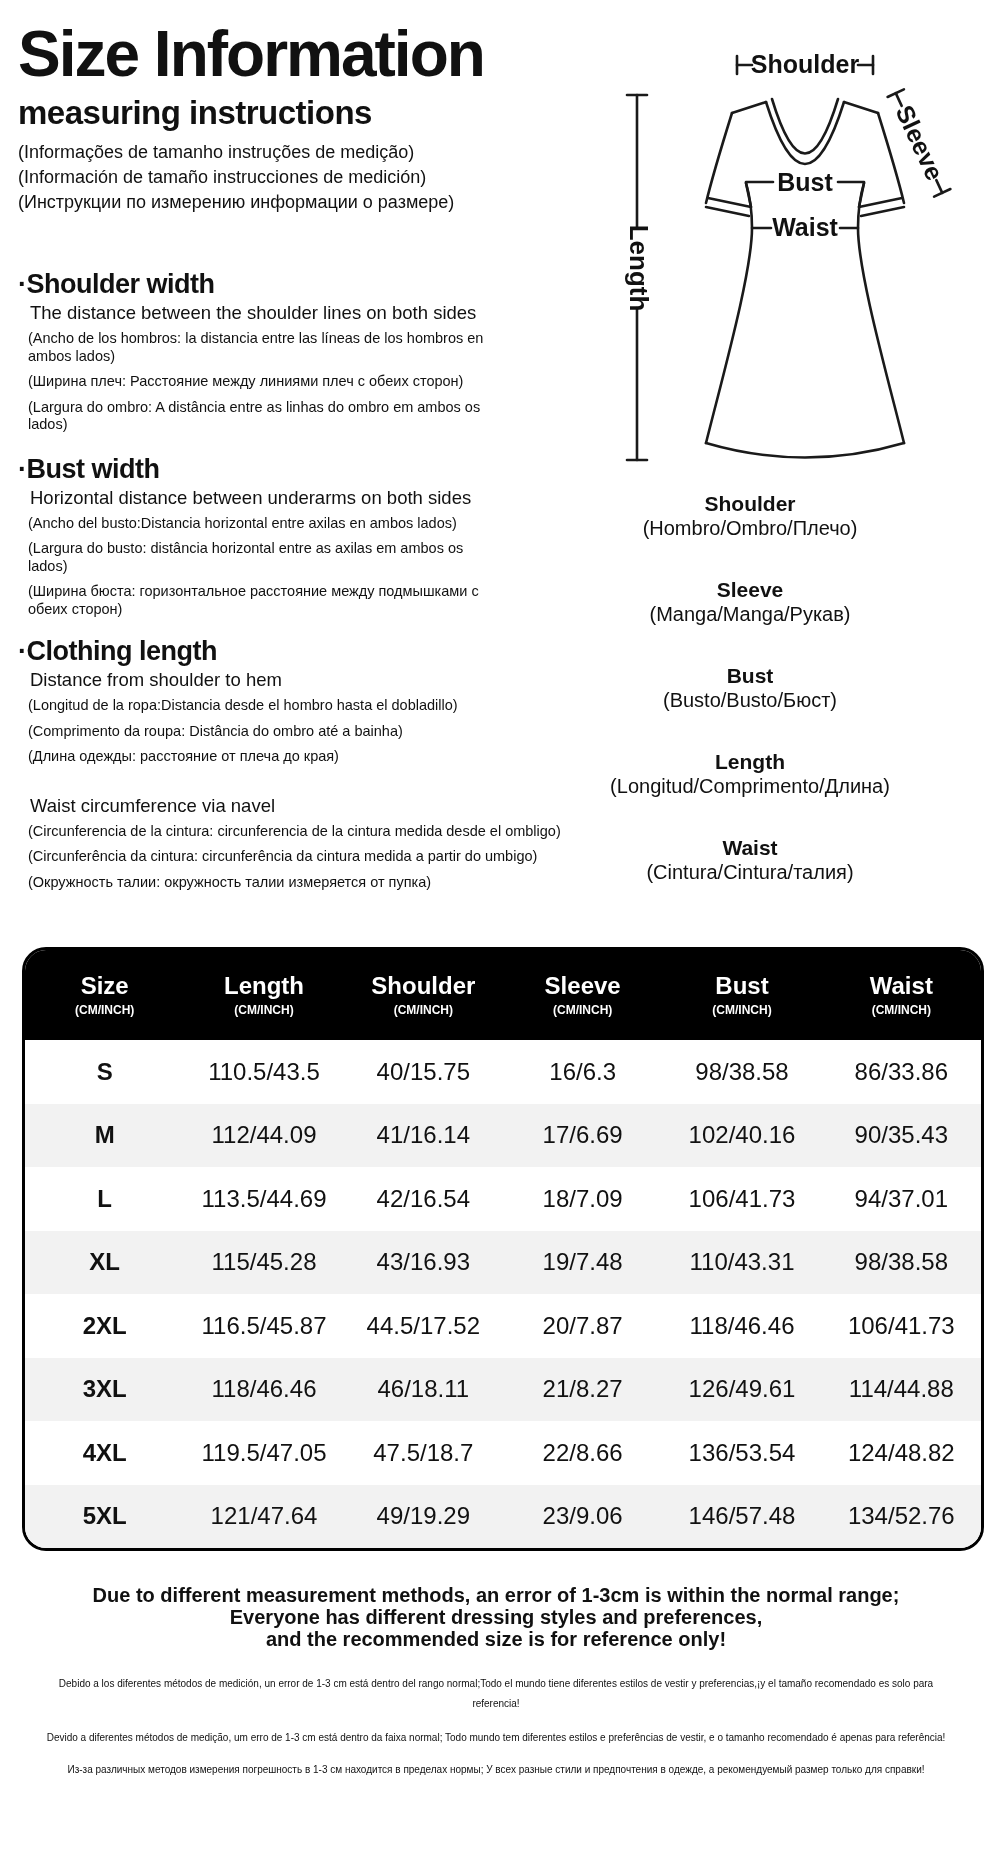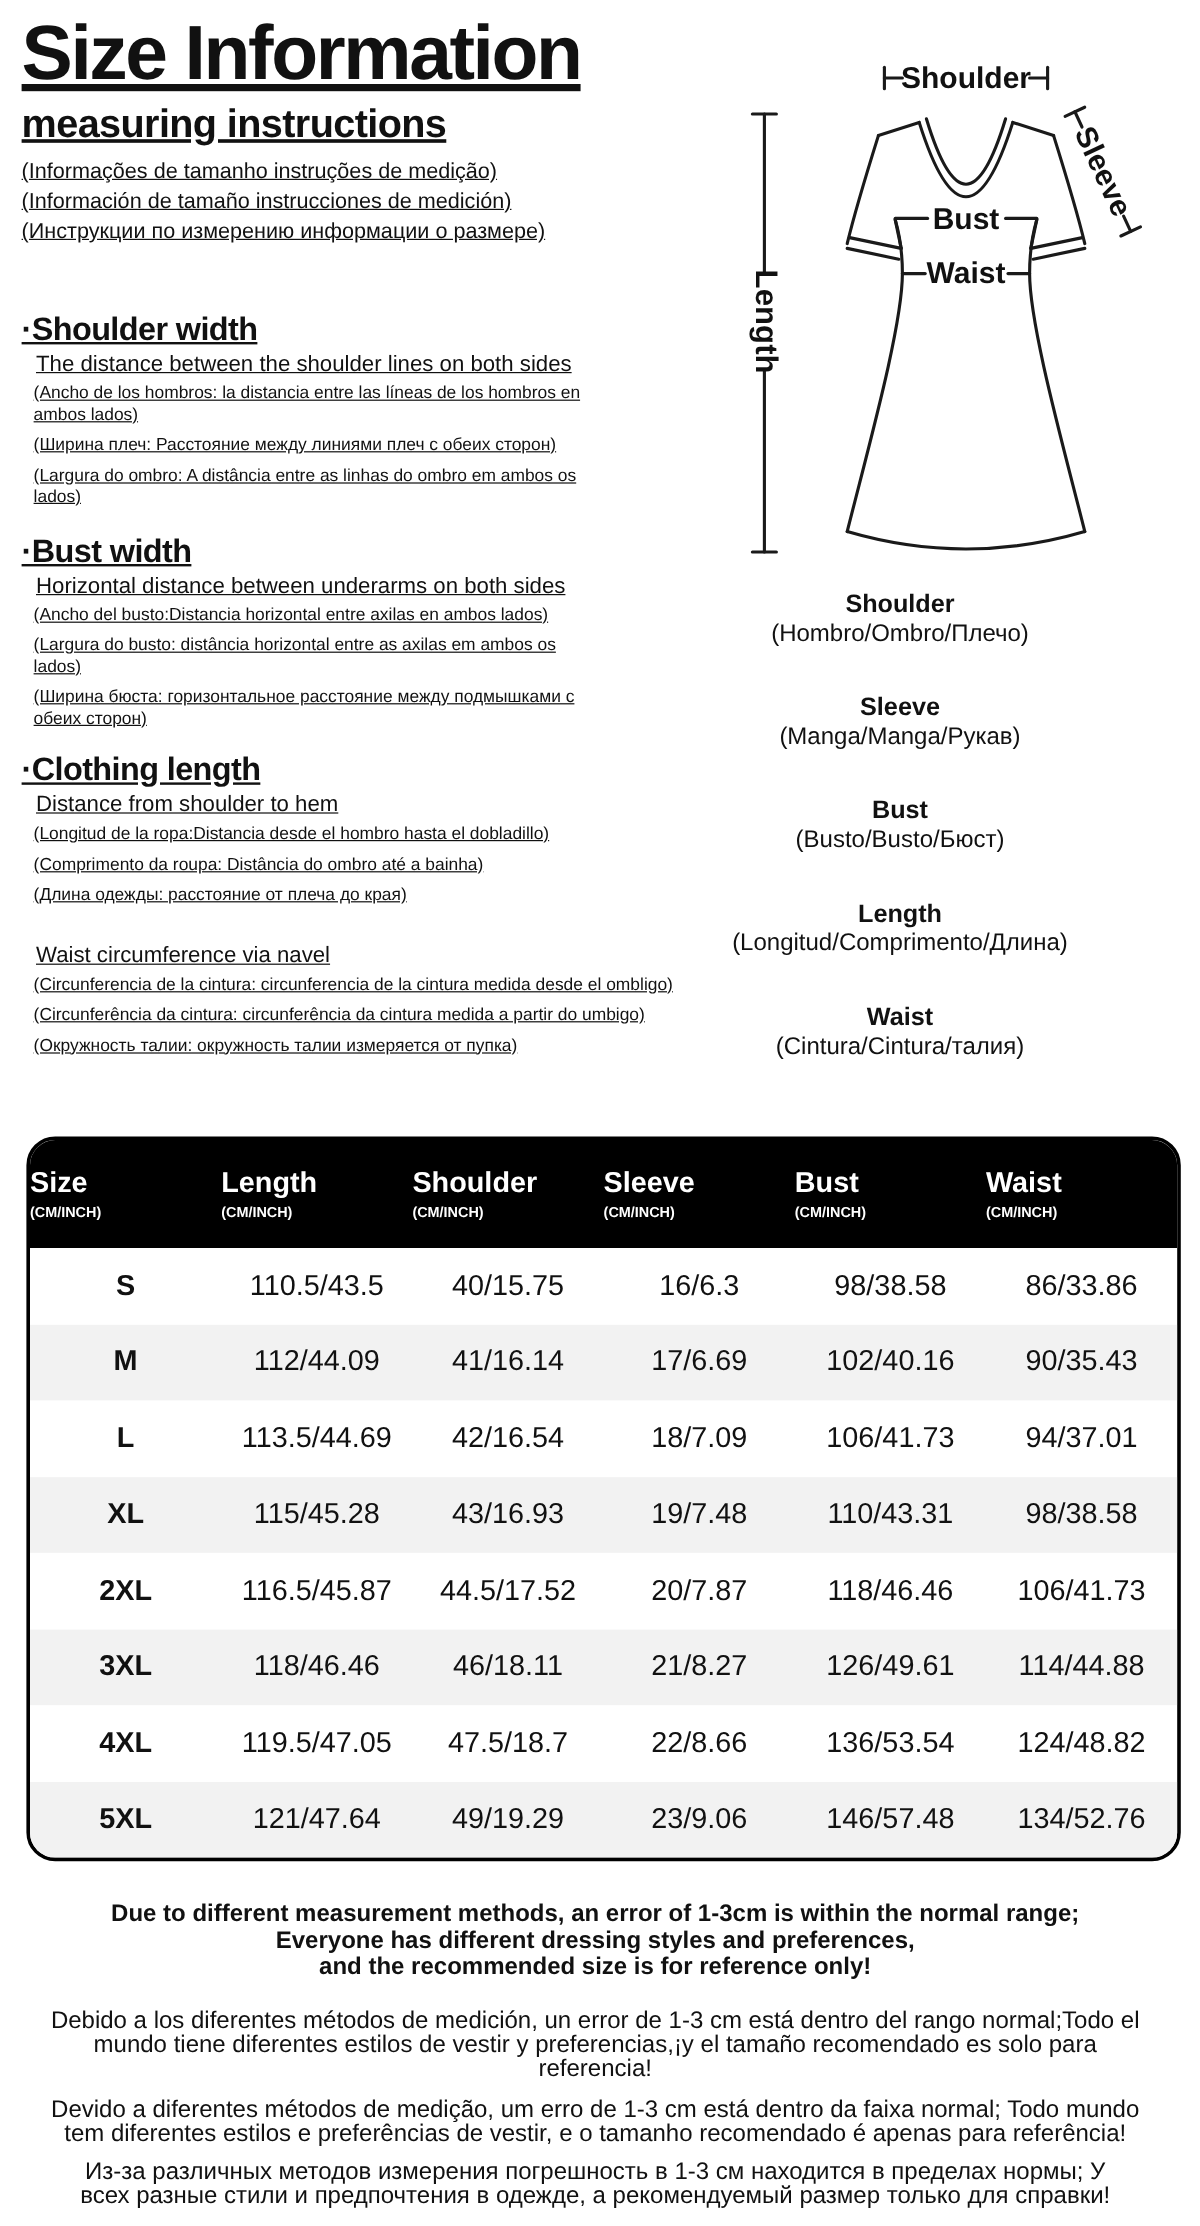--- a/index.html
+++ b/index.html
@@ -1,20 +1,20 @@
 <!DOCTYPE html>
 <html><head>
 <meta charset="utf-8">
 <style>
   html,body{margin:0;padding:0;background:#fff;}
   .page{position:relative;width:1000px;height:1855px;background:#ffffff;
         font-family:"Liberation Sans","DejaVu Sans",sans-serif;color:#111;overflow:hidden;}
 
   
-  .left-col{position:absolute;left:18px;top:12px;width:560px;text-decoration:underline;}
+  .left-col{position:absolute;left:18px;top:22px;width:560px;}
   .title{font-size:64px;font-weight:bold;letter-spacing:-2px;line-height:1.0;margin:0;}
   .subtitle{font-size:33px;font-weight:bold;letter-spacing:-0.5px;margin:8px 0 0 0;}
   .trans{margin-top:8px;}
   .trans p{font-size:18px;line-height:25px;margin:0;}
   section{display:block;}
   .sec-1{margin-top:54px;} .sec-2{margin-top:20px;} .sec-3{margin-top:18px;} .sec-4{margin-top:28px;}
   section h3{font-size:27px;font-weight:bold;margin:0;line-height:30px;letter-spacing:-0.5px;}
   section .desc{font-size:18.5px;line-height:23px;margin:2px 0 0 12px;max-width:500px;}
   section .note{font-size:14.5px;line-height:17.5px;margin:6px 0 8px 10px;max-width:470px;}
   .sec-4 .note{max-width:556px;}
@@ -24,33 +24,33 @@
   .dress-svg{display:block;width:480px;height:430px;}
   .legend{margin-top:22px;text-align:center;}
   .legend-item{margin-bottom:37px;}
   .legend-en{font-size:21px;font-weight:bold;line-height:24px;}
   .legend-tr{font-size:20px;line-height:25px;}
 
   
   .size-table{position:absolute;left:22px;top:947px;width:956px;border:3px solid #000;
               border-radius:24px;overflow:hidden;background:#fff;}
   .thead{display:grid;grid-template-columns:repeat(6,1fr);background:#000;color:#fff;
-         height:90px;align-content:center;text-align:left;}
+         height:90px;align-content:center;text-align:center;}
   .th-label{font-size:24px;font-weight:bold;line-height:26px;}
   .th-unit{font-size:12px;font-weight:bold;margin-top:4px;}
   .trow{display:grid;grid-template-columns:repeat(6,1fr);height:63.5px;align-items:center;
         text-align:center;}
   .trow.alt{background:#f2f2f2;}
   .td{font-size:24px;font-weight:normal;}
   .td.size{font-size:24px;font-weight:bold;}
 
   
   .footer{position:absolute;top:1584px;left:0;width:992px;text-align:center;}
   .notice{font-size:20px;font-weight:bold;line-height:22px;}
-  .fnote{font-size:20px;line-height:20px;margin:24px auto 0 auto;max-width:910px;}
+  .fnote{font-size:10px;line-height:20px;margin:24px auto 0 auto;max-width:910px;}
   .fnote.pt{margin-top:14px;}
   .fnote.ru{margin-top:12px;max-width:880px;}
 
   svg text{font-family:"Liberation Sans","DejaVu Sans",sans-serif;}
 </style>
 </head>
 <body>
 
 <div class="page">
 

